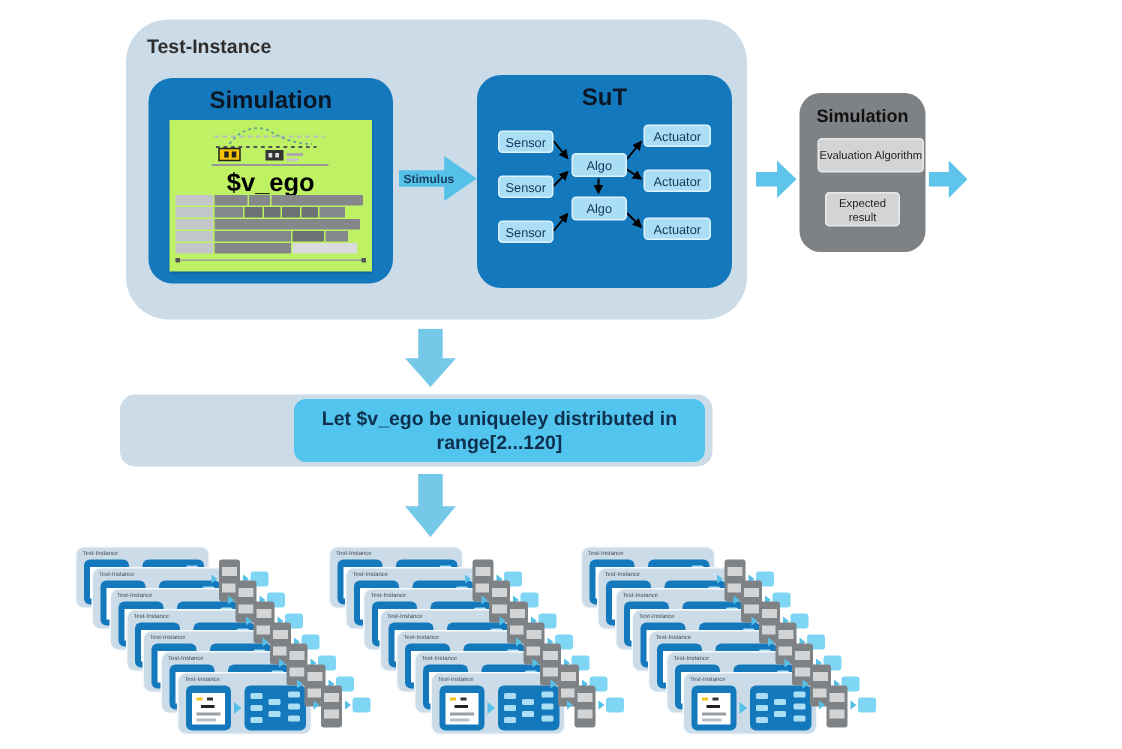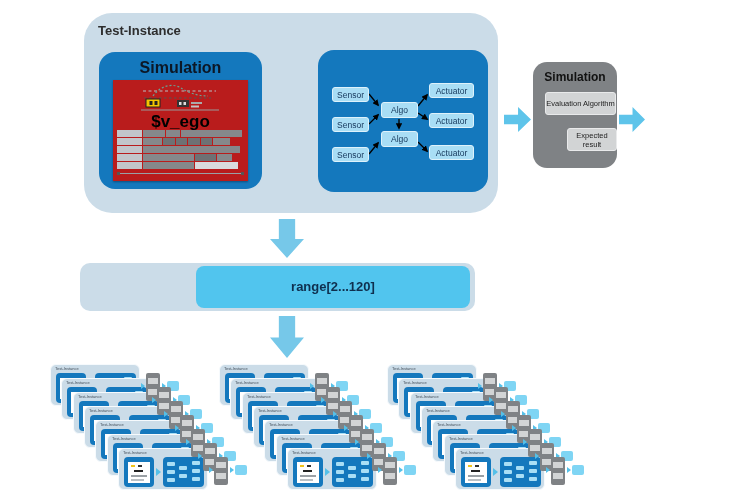--- a/index.html
+++ b/index.html
@@ -7,21 +7,21 @@
           font-family:"Liberation Sans",sans-serif;}
 
   
   .test-instance{position:absolute;left:84px;top:13px;width:414px;height:200px;
                  background:#cbdce8;border-radius:28px;}
   .ti-label{position:absolute;left:14px;top:10px;font-size:13px;font-weight:700;color:#2d2d2d;}
 
   .sim-box{position:absolute;left:15px;top:39px;width:163px;height:137px;background:#1478bd;border-radius:16px;}
   .box-title{position:absolute;top:7px;left:0;width:100%;text-align:center;
              font-size:16px;font-weight:700;color:#0c1726;}
-  .screen{position:absolute;left:14px;top:28px;width:135px;height:101px;background:#b91c1c;
+  .screen{position:absolute;left:14px;top:28px;width:135px;height:101px;background:#bef264;
           box-shadow:0 1px 2px rgba(0,0,0,.35);}
   .road{position:absolute;left:0;top:3px;}
   .vego{position:absolute;top:32px;left:0;width:100%;text-align:center;
         font-size:17px;font-weight:700;color:#000;}
   .ptable{position:absolute;left:4px;top:50px;width:127px;}
   .prow{display:flex;gap:1px;height:7px;margin-bottom:1px;}
   .prow i{display:block;height:100%;background:#85888b;}
   .prow i.lab{background:#c2c6ca;}
   .prow i.dk{background:#6e7174;}
   .prow i.lt{background:#d9dbdd;}
@@ -52,21 +52,21 @@
         box-sizing:border-box;}
 
   
   .eval-box{position:absolute;left:533px;top:62px;width:84px;height:106px;background:#7f8285;border-radius:14px;}
   .eval-title{position:absolute;top:8px;left:0;width:100%;text-align:center;
               font-size:12px;font-weight:700;color:#111;}
   .eval-inner{position:absolute;background:#d2d4d5;border:1px solid #e9eaeb;border-radius:3px;
               font-size:7.5px;line-height:1.2;color:#222;display:flex;align-items:center;
               justify-content:center;text-align:center;box-sizing:border-box;}
   .ei1{left:12px;top:30px;width:71px;height:23px;}
-  .ei2{left:17px;top:66px;width:50px;height:23px;margin-left:17px;}
+  .ei2{left:17px;top:66px;width:50px;height:23px;}
   .verdict-box{position:absolute;left:647px;top:88px;width:53px;height:60px;background:#7fd5f4;
                border-radius:10px;display:flex;align-items:center;justify-content:center;
                font-size:12.5px;font-weight:700;color:#12293f;}
 
   
   .variation-row{position:absolute;left:80px;top:263px;width:395px;height:48px;
                  background:#cbdce8;border-radius:10px;}
   .variation-label{position:absolute;left:16px;top:12px;font-size:20px;color:#333;}
   .rule-box{position:absolute;left:116px;top:3px;width:274px;height:42px;background:#51c5ee;
             border-radius:8px;display:flex;flex-direction:column;align-items:center;
@@ -160,22 +160,27 @@
               <i class="lt" style="width:34%"></i>
             </div>
         </div>
         <div class="pscroll">
             <i></i>
             <i class="r"></i>
           </div>
       </div>
     </div>
 
+    <div class="stimulus-wrap">
+      <div class="stimulus-arrow"></div>
+      <span class="stimulus-label">Stimulus</span>
+    </div>
 
     <div class="sut-box">
+      <div class="box-title">SuT</div>
       <svg class="sut-svg" width="170" height="142" viewBox="0 0 170 142">
         <defs>
           <marker id="ah" viewBox="0 0 8 8" refX="6" refY="4" markerWidth="5" markerHeight="5" orient="auto">
             <path d="M0 0 L8 4 L0 8 Z" fill="#000"></path>
           </marker>
         </defs>
         <g stroke="#000" stroke-width="1.3" fill="none">
           <path d="M51 44 L60 55" marker-end="url(#ah)"></path>
           <path d="M51 74 L60 65" marker-end="url(#ah)"></path>
           <path d="M51 104 L60 93" marker-end="url(#ah)"></path>
@@ -204,20 +209,21 @@
     <div class="eval-inner ei2">Expected result</div>
   </section>
 
   <div class="arrow-right a-verdict"></div>
 
 
   <div class="arrow-down d1"></div>
 
   <section class="variation-row">
     <div class="rule-box">
+      <div>Let $v_ego be uniqueley distributed in</div>
       <div>range[2...120]</div>
     </div>
   </section>
 
   <div class="arrow-down d2"></div>
 
   <div id="groups">
       <div>
         <div class="mini-card" style="left: 50px; top: 364px;">
           <span class="mc-label">Test-Instance</span>

